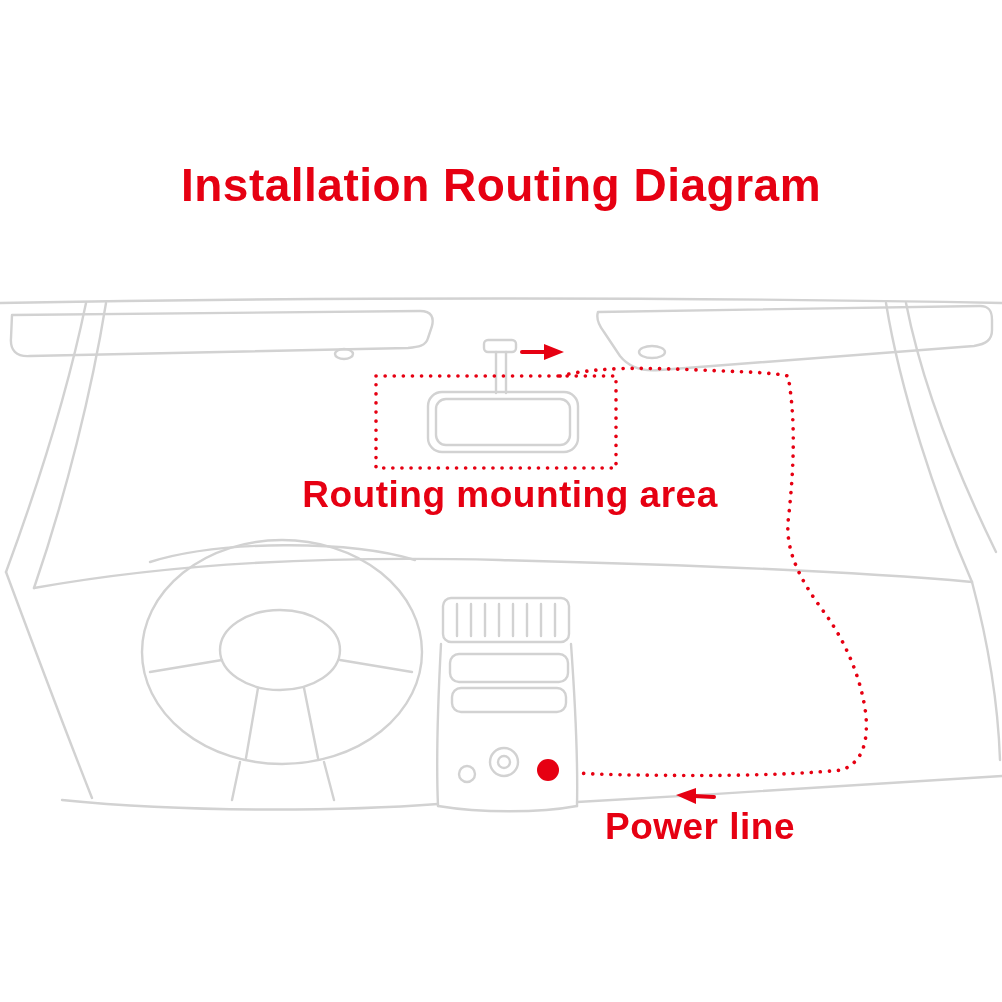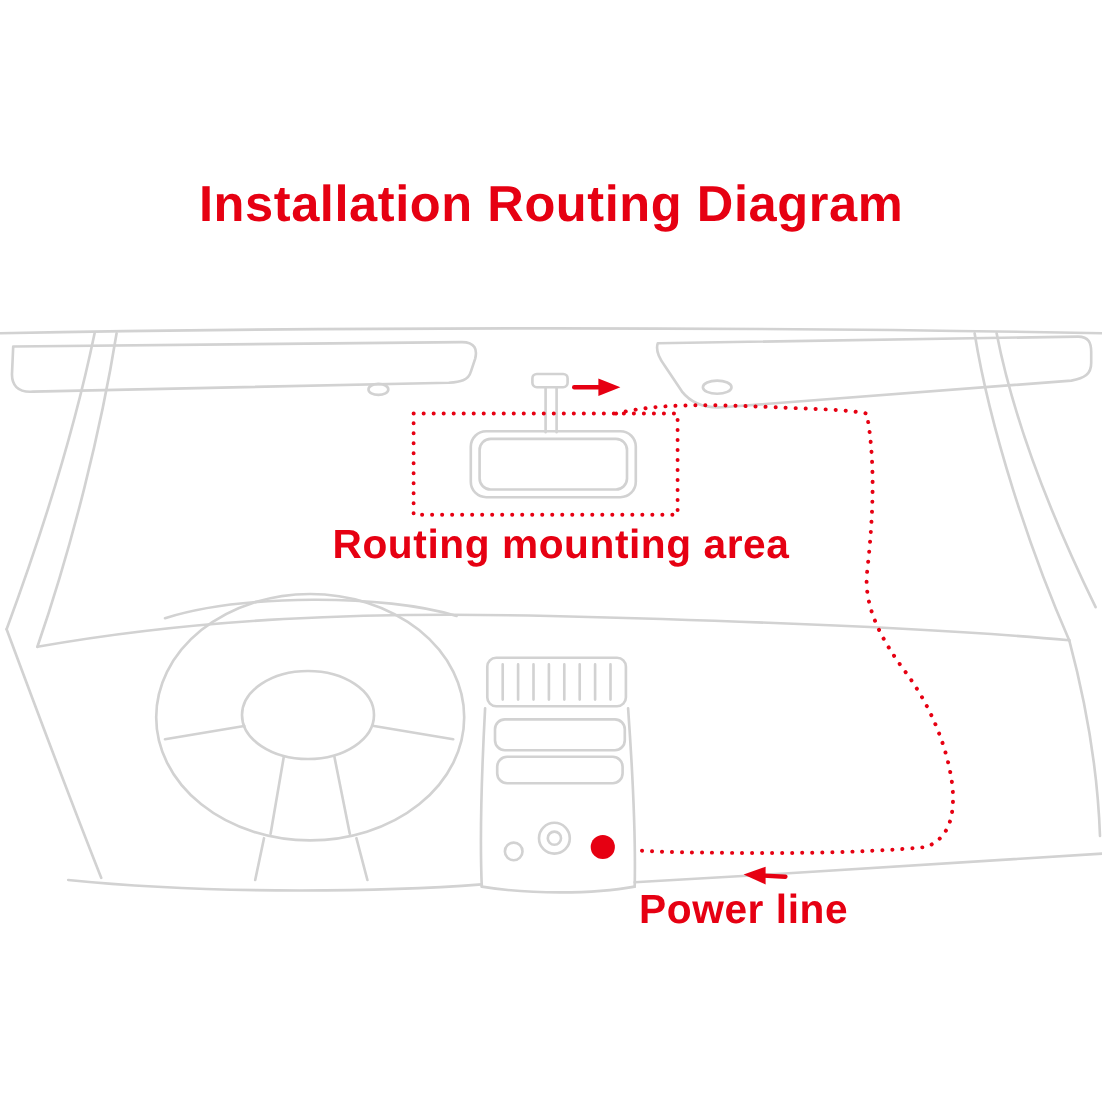--- a/index.html
+++ b/index.html
@@ -23,21 +23,21 @@
   .label{
     position:absolute;
     color:var(--accent-red);
     font-weight:bold;
     text-align:center;
     letter-spacing:0.5px;
     white-space:nowrap;
   }
   .title{top:158px;left:0;width:100%;font-size:46px;}
   .mounting{top:474px;left:160px;width:700px;font-size:37px;}
-  .powerline{top:806px;left:576px;width:200px;font-size:37px;}
+  .powerline{top:806px;left:600px;width:200px;font-size:37px;}
 </style>
 </head>
 <body>
 
 <div class="page">
 
   <svg class="diagram-svg" viewBox="0 0 1002 1002" aria-hidden="true">
 
     <g>
       <path class="gline" d="M0 303 C 300 297, 700 297, 1002 303"></path>

